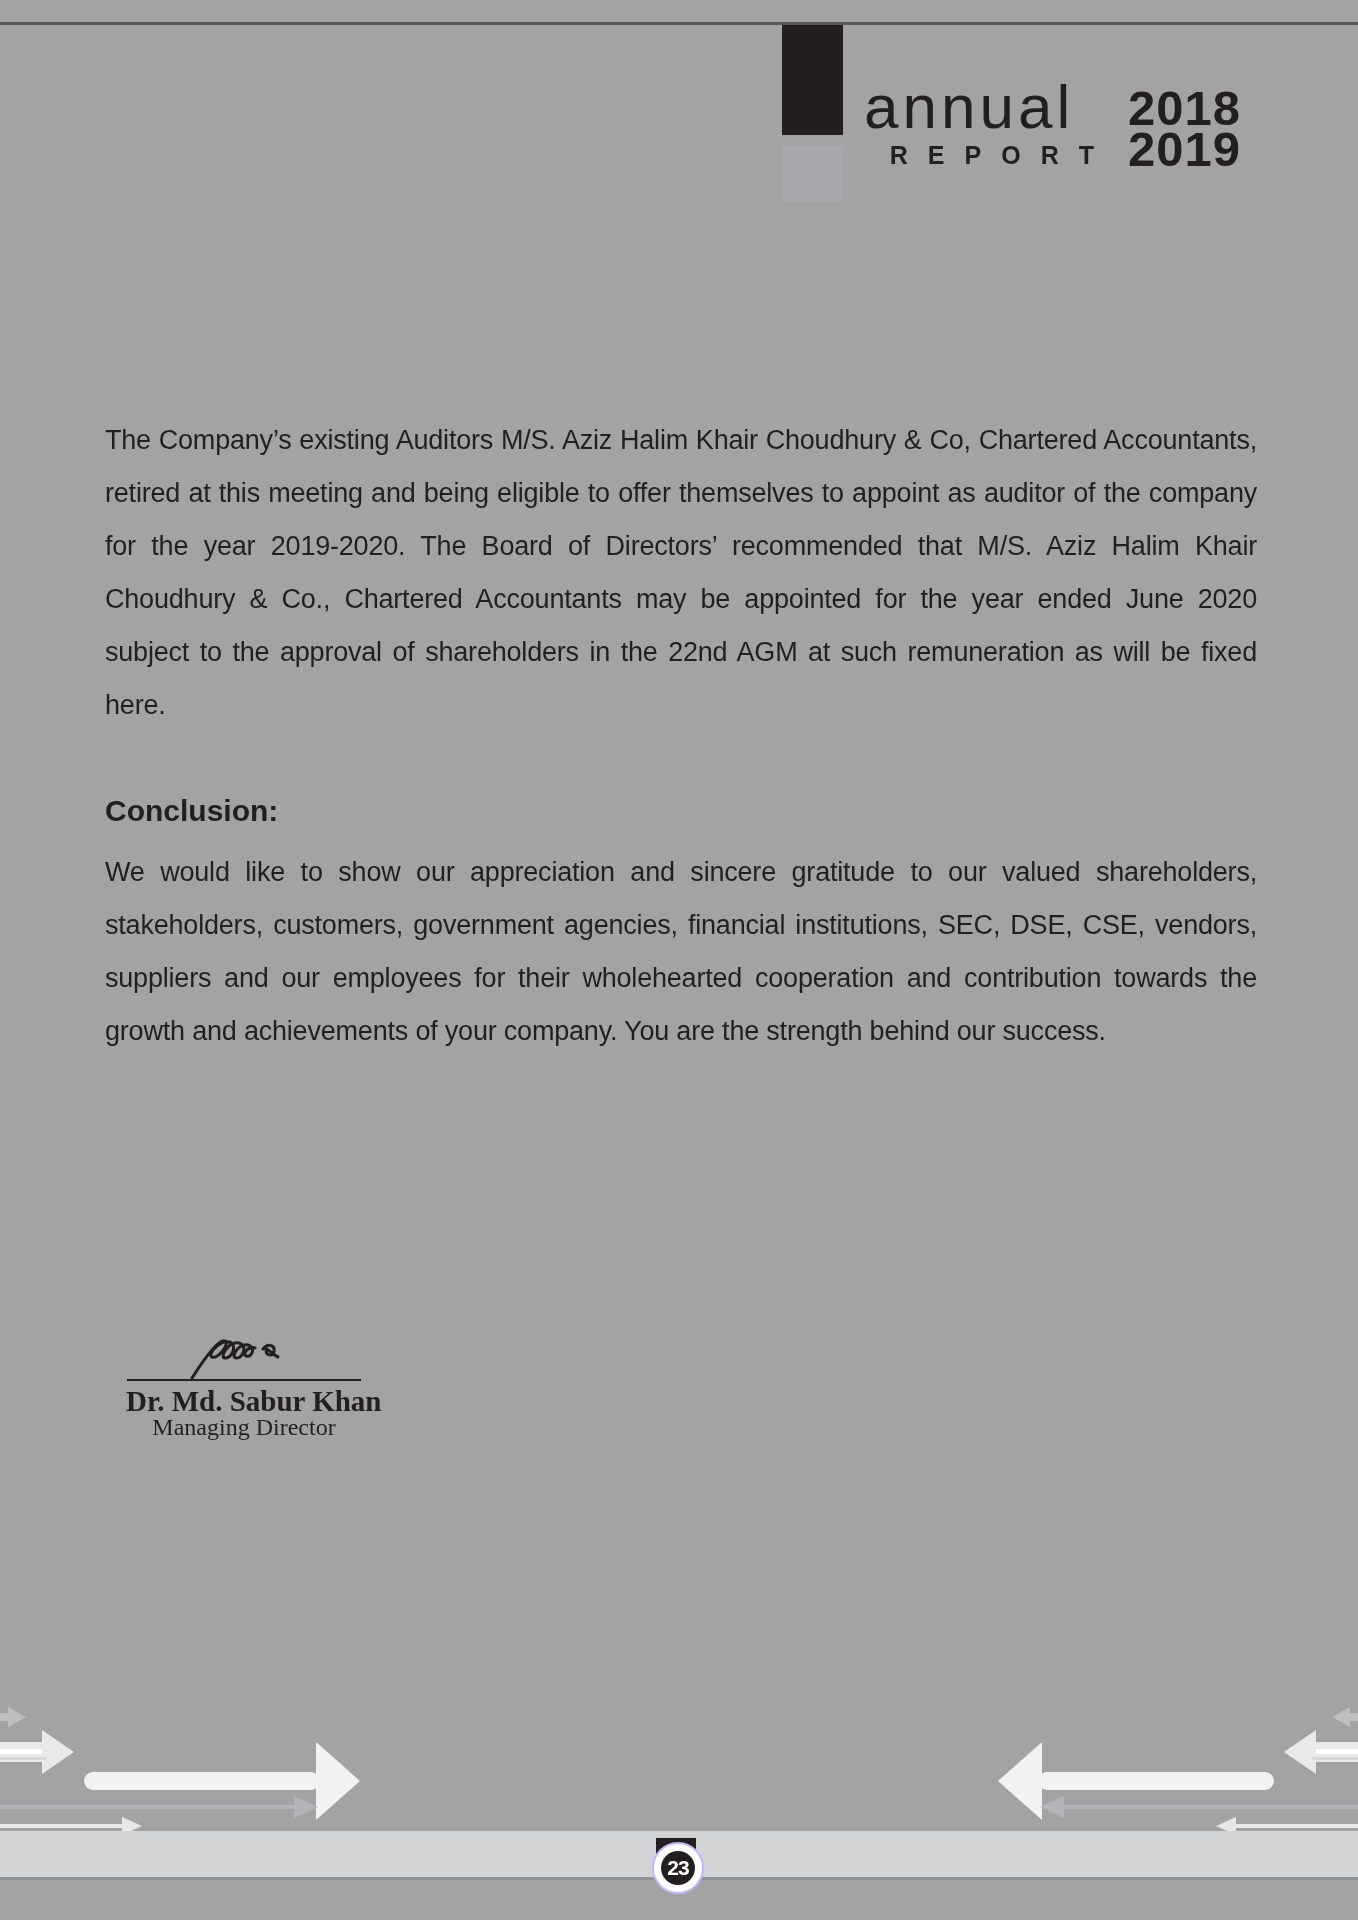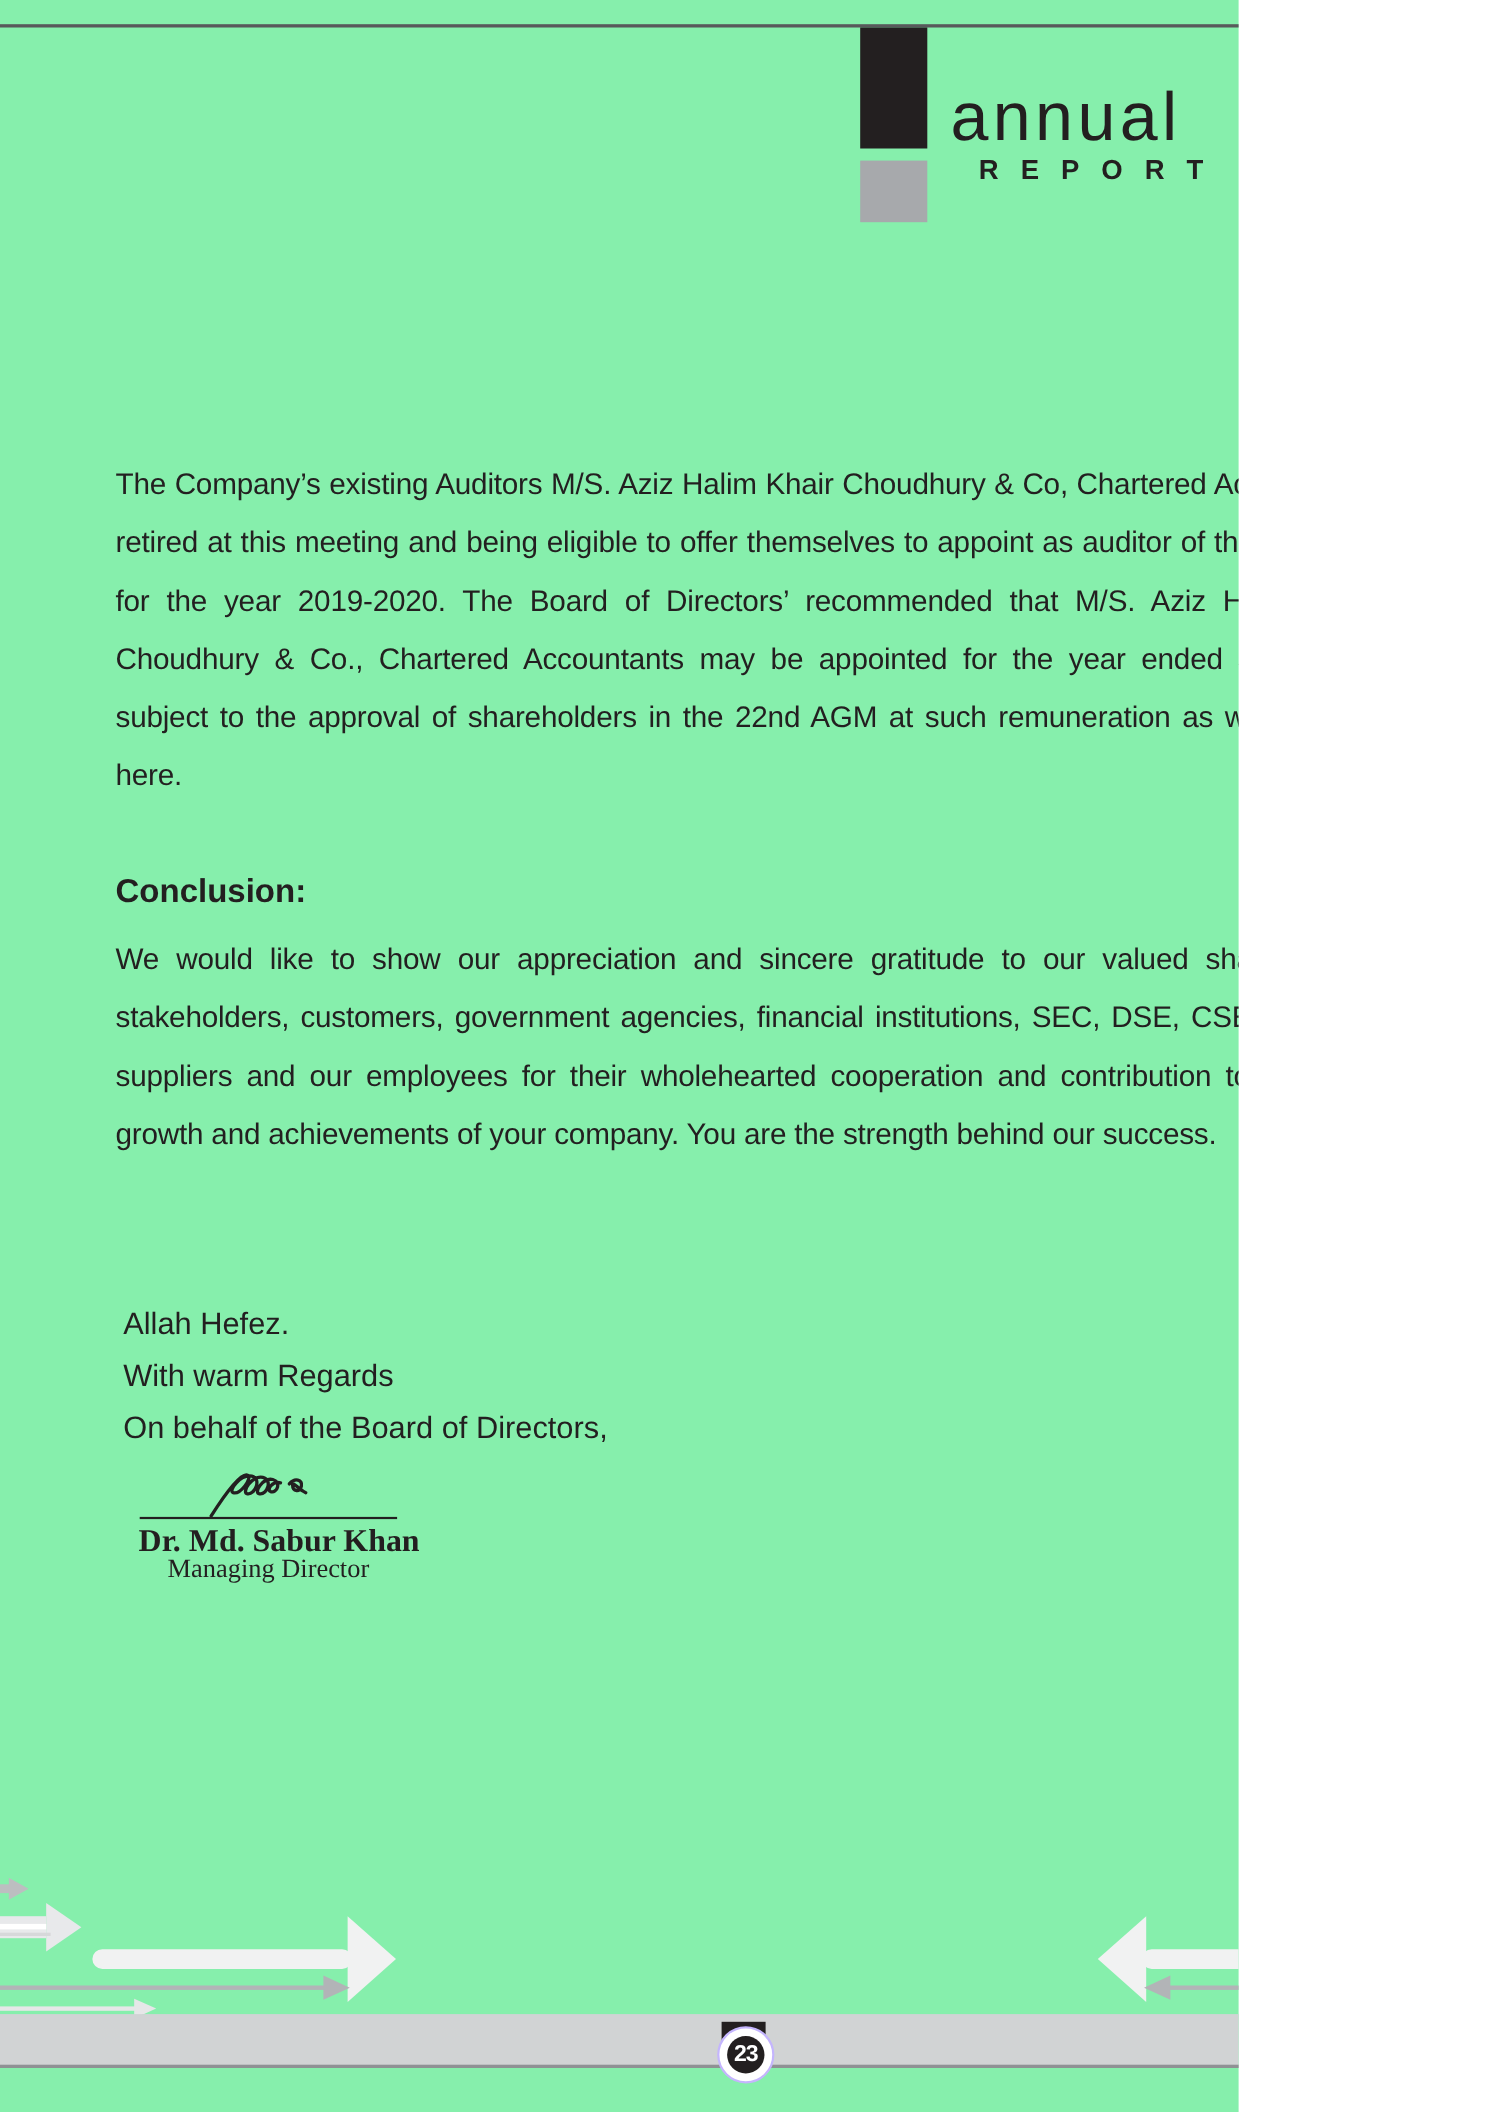--- a/index.html
+++ b/index.html
@@ -1,19 +1,19 @@
 <!DOCTYPE html>
 <html><head>
 <meta charset="utf-8">
 <style>
   html,body{margin:0;padding:0;background:#ffffff;}
   .page{
     position:relative;
-    width:1126px;height:1920px;
-    background:#86efac;
+    width:1358px;height:1920px;
+    background:#a3a3a3;
     overflow:hidden;
     font-family:"Liberation Sans", sans-serif;
     color:#231f20;
   }
   
   .top-rule{position:absolute;left:0;top:22px;width:1358px;height:3px;background:#58595b;}
 
   
   .logo-black-sq{position:absolute;left:782px;top:25px;width:61px;height:110px;background:#231f20;}
   .logo-gray-sq{position:absolute;left:782px;top:146px;width:61px;height:56px;background:#a7a9ac;}
@@ -78,25 +78,20 @@
     <div>2019</div>
   </div>
 
   <div class="content">
     <p class="body-par">The Company’s existing Auditors M/S. Aziz Halim Khair Choudhury &amp; Co, Chartered Accountants, retired at this meeting and being eligible to offer themselves to appoint as auditor of the company for the year 2019-2020. The Board of Directors’ recommended that M/S. Aziz Halim Khair Choudhury &amp; Co., Chartered Accountants may be appointed for the year ended June 2020 subject to the approval of shareholders in the 22nd AGM at such remuneration as will be fixed here.</p>
 
     <h2 class="sec-heading conclusion">Conclusion:</h2>
     <p class="body-par">We would like to show our appreciation and sincere gratitude to our valued shareholders, stakeholders, customers, government agencies, financial institutions, SEC, DSE, CSE, vendors, suppliers and our employees for their wholehearted cooperation and contribution towards the growth and achievements of your company. You are the strength behind our success.</p>
   </div>
 
-  <div class="signoff">
-    <div>Allah Hefez.</div>
-    <div>With warm Regards</div>
-    <div>On behalf of the Board of Directors,</div>
-  </div>
 
   <svg class="sig-squiggle" viewBox="0 0 100 46" fill="none">
     <path d="M4 44 C 18 22 32 4 37 7 C 42 10 30 25 24 23 C 19 21 31 6 41 8 C 50 10 44 25 37 24 C 31 23 41 7 51 9 C 60 11 55 25 48 24 C 42 23 51 9 60 11 C 68 13 64 24 58 22 C 54 20 60 12 67 14" stroke="#231f20" stroke-width="3" stroke-linecap="round"></path>
     <path d="M75 15 C 80 9 87 11 86 17 C 85 23 78 22 78 16 C 78 12 83 20 90 23" stroke="#231f20" stroke-width="3" stroke-linecap="round"></path>
   </svg>
   <div class="sig-rule"></div>
   <div class="sig-name">Dr. Md. Sabur Khan</div>
   <div class="sig-title">Managing Director</div>
 
   <svg class="footer-arrows" viewBox="0 0 1358 140">

